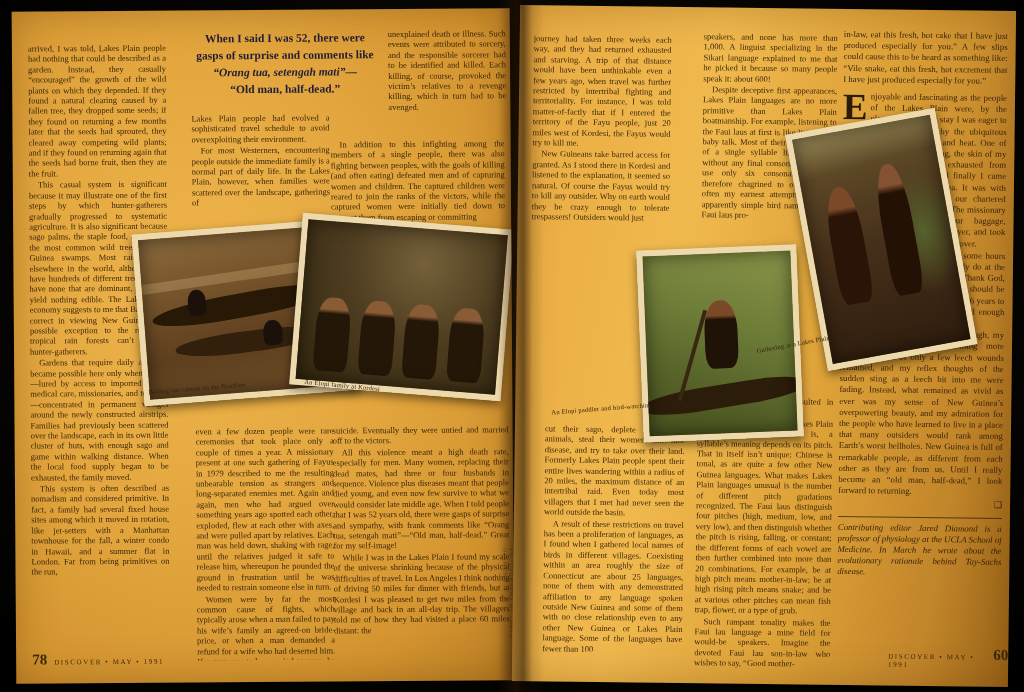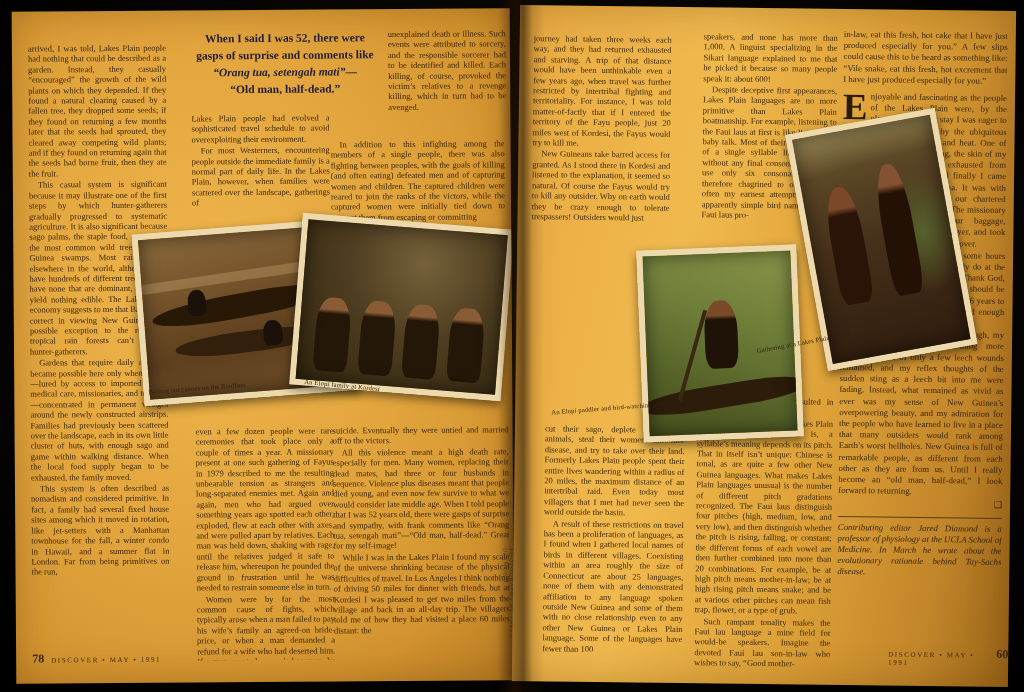--- a/index.html
+++ b/index.html
@@ -18,21 +18,21 @@
   .col p.ind{text-indent:9px;}
   .col p + p{margin-top:1px;}
   .pq{position:absolute;z-index:2;text-align:center;color:#201c34;font-weight:bold;font-size:11.5px;line-height:17px;}
   .pq .line{display:block;}
   .pq .ital{font-style:italic;}
   .photo{position:absolute;z-index:3;border:6px solid #ecd9ae;box-shadow:0 4px 10px rgba(0,0,0,.5);}
   .photo .img{position:relative;width:100%;height:100%;overflow:hidden;}
   .photo .img::after{content:"";position:absolute;inset:0;box-shadow:inset 0 0 18px rgba(0,0,0,.55);}
   .caption{position:absolute;z-index:4;font-size:6.5px;color:#33220a;white-space:nowrap;letter-spacing:.2px;}
   .footer{position:absolute;z-index:2;font-size:7px;letter-spacing:1.6px;color:#3c2708;display:flex;align-items:baseline;gap:7px;}
-  .pagenum{font-weight:bold;font-size:12px;letter-spacing:0;}
+  .pagenum{font-weight:bold;font-size:15px;letter-spacing:0;}
   .credit-vert{position:absolute;z-index:2;writing-mode:vertical-rl;font-size:5.5px;letter-spacing:1.2px;color:#6a4716;opacity:.8;}
   .dropcap{float:left;font-size:37px;line-height:30px;font-weight:bold;color:#2a1c08;padding:1px 3px 0 0;}
   .endline{text-align:right;font-size:9px;color:#2f1d07;margin-top:2px;}
   .contrib{margin-top:6px;padding-top:5px;border-top:1px solid rgba(44,26,6,.7);font-style:italic;}
   .narrow-start{padding-left:30px;}
   
   .art-canoes{background:linear-gradient(170deg,#8a6a3c 0%,#74522a 35%,#5e3f1e 65%,#6d4d28 100%);}
   .art-canoes .canoe1{position:absolute;left:4%;top:38%;width:88%;height:15%;background:#281806;border-radius:50%/60%;transform:rotate(-6deg);}
   .art-canoes .canoe2{position:absolute;left:14%;top:62%;width:72%;height:13%;background:#33200c;border-radius:50%/60%;transform:rotate(-3deg);}
   .art-canoes .glint{position:absolute;left:0;top:24%;width:100%;height:6%;background:rgba(225,195,135,.28);transform:rotate(-4deg);}

